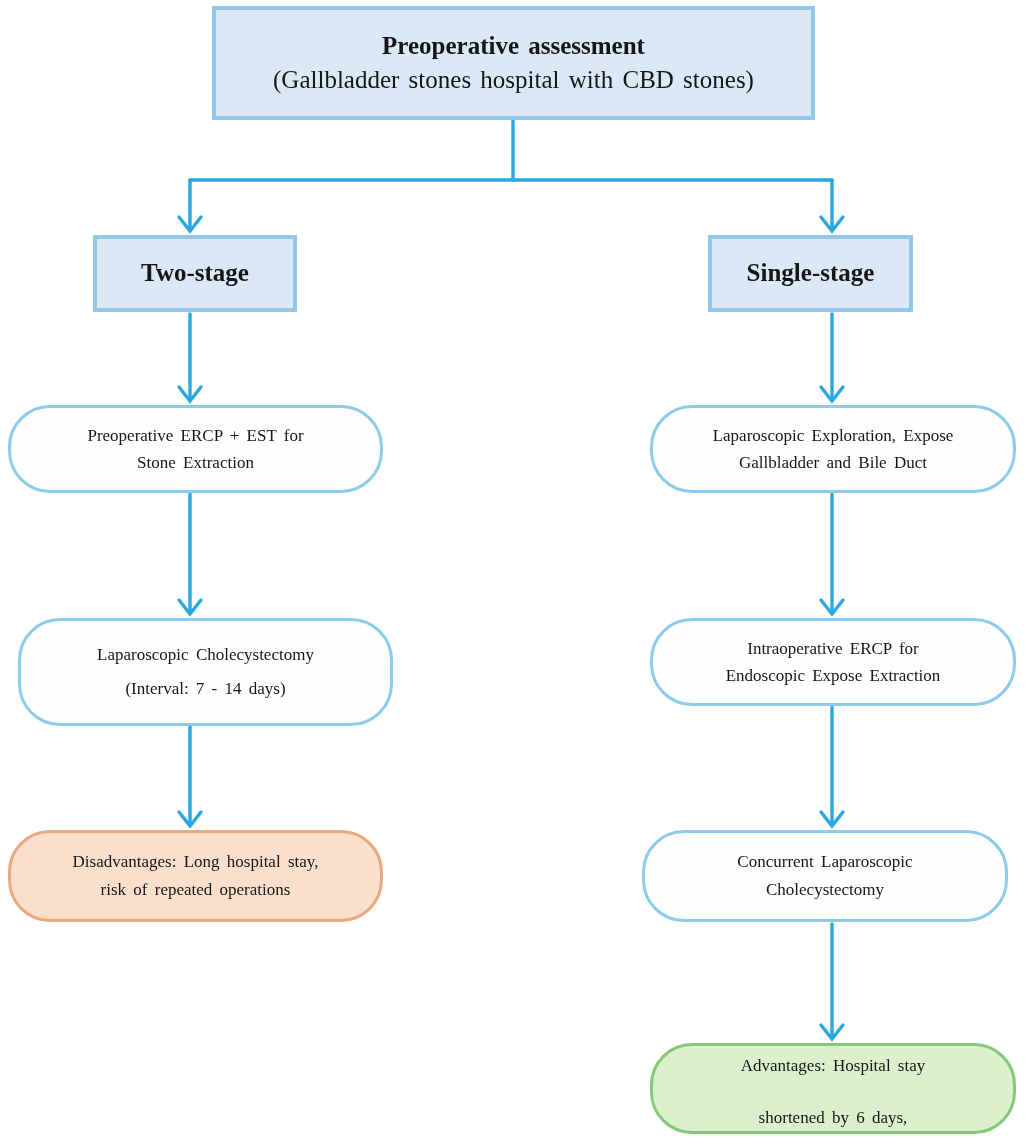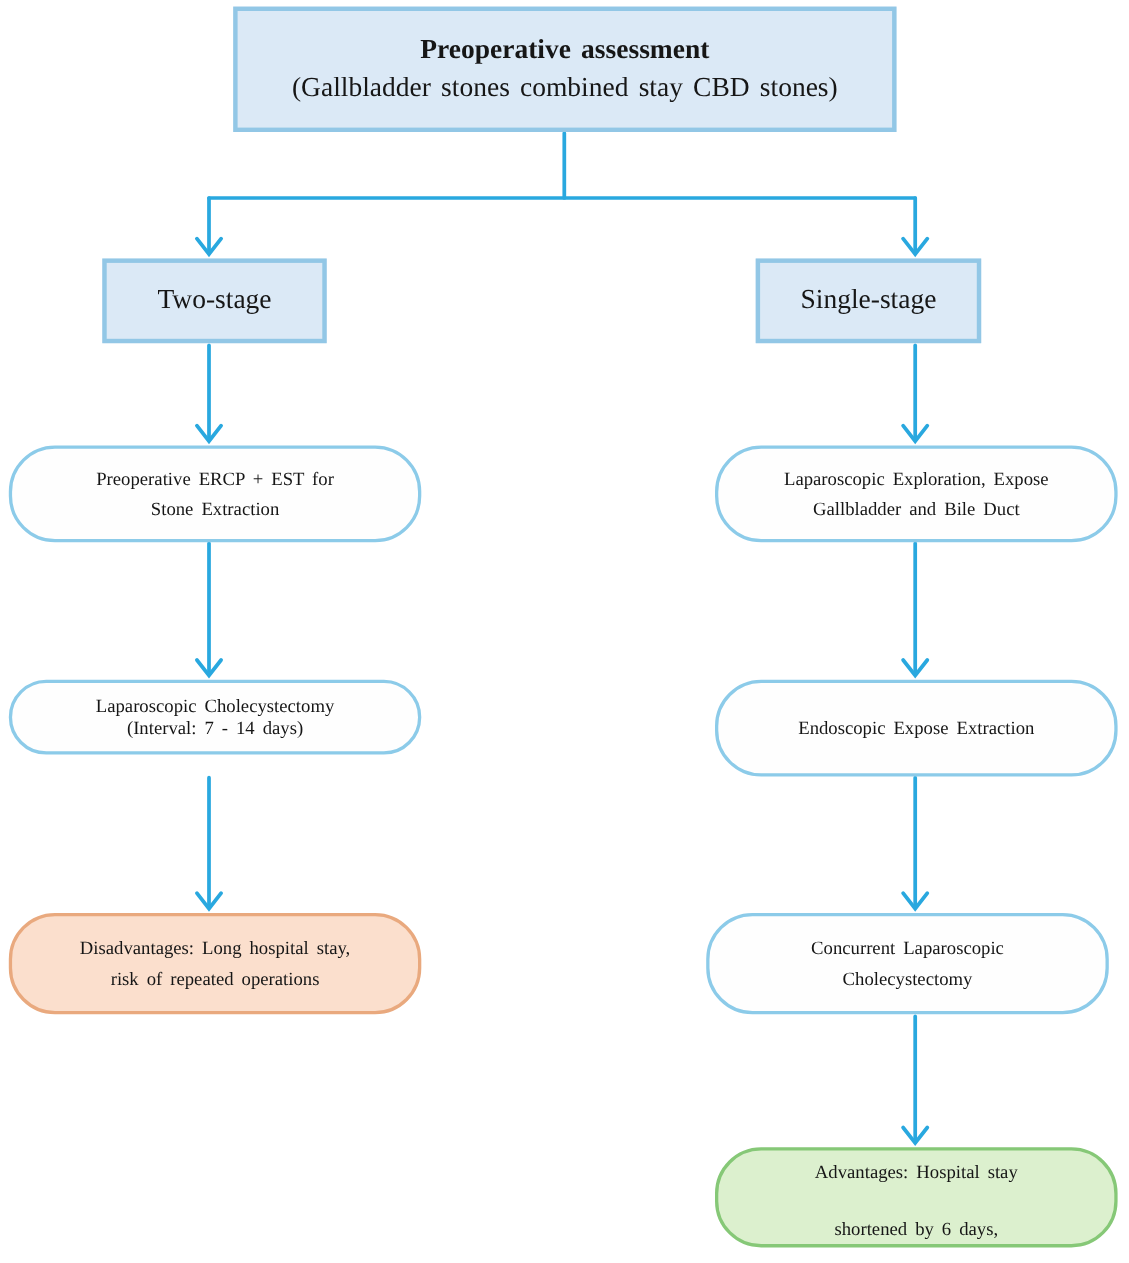--- a/index.html
+++ b/index.html
@@ -43,21 +43,21 @@
   .top-box{
     background:var(--stage-fill);
     border:4px solid var(--stage-border);
     font-size:25px;
     padding:16px 4px;
   }
   .top-box .b{font-weight:bold;}
   .stage-box{
     background:var(--stage-fill);
     border:4px solid var(--stage-border);
-    font-weight:normal;
+    font-weight:bold;
     font-size:25px;
   }
   .proc-box{
     background:var(--process-fill);
     border:3.5px solid var(--process-border);
     border-radius:42px;
     font-size:17px;
     padding:10px 4px;
   }
   .proc-box.warn{
@@ -117,52 +117,53 @@
       <polyline points="821,812 832,826 843,812"></polyline>
     </g>
     <g>
       <line x1="832" y1="924" x2="832" y2="1038"></line>
       <polyline points="821,1025 832,1039 843,1025"></polyline>
     </g>
   </svg>
 
   <div class="box top-box" style="left:212px;top:6px;width:603px;height:114px;">
     <div class="ln b">Preoperative assessment</div>
-    <div class="ln">(Gallbladder stones combined stay CBD stones)</div>
+    <div class="ln">(Gallbladder stones hospital with CBD stones)</div>
   </div>
 
   <div class="box stage-box" style="left:93px;top:235px;width:204px;height:77px;">
     <div class="ln">Two-stage</div>
   </div>
 
-  <div class="box stage-box" style="left:687px;top:235px;width:205px;height:77px;">
+  <div class="box stage-box" style="left:708px;top:235px;width:205px;height:77px;">
     <div class="ln">Single-stage</div>
   </div>
 
   <div class="box proc-box" style="left:8px;top:405px;width:375px;height:88px;">
     <div class="ln">Preoperative ERCP + EST for</div>
     <div class="ln">Stone Extraction</div>
   </div>
 
-  <div class="box proc-box" style="left:8px;top:618px;width:375px;height:68px;">
+  <div class="box proc-box" style="left:18px;top:618px;width:375px;height:108px;">
     <div class="ln">Laparoscopic Cholecystectomy</div>
     <div class="ln">(Interval: 7 - 14 days)</div>
   </div>
 
   <div class="box proc-box" style="left:650px;top:405px;width:366px;height:88px;">
     <div class="ln">Laparoscopic Exploration, Expose</div>
     <div class="ln">Gallbladder and Bile Duct</div>
   </div>
 
   <div class="box proc-box warn" style="left:8px;top:830px;width:375px;height:92px;">
     <div class="ln">Disadvantages: Long hospital stay,</div>
     <div class="ln">risk of repeated operations</div>
   </div>
 
   <div class="box proc-box" style="left:650px;top:618px;width:366px;height:88px;">
+    <div class="ln">Intraoperative ERCP for</div>
     <div class="ln">Endoscopic Expose Extraction</div>
   </div>
 
   <div class="box proc-box" style="left:642px;top:830px;width:366px;height:92px;">
     <div class="ln">Concurrent Laparoscopic</div>
     <div class="ln">Cholecystectomy</div>
   </div>
 
   <div class="box proc-box good" style="left:650px;top:1043px;width:366px;height:91px;gap:32px;">
     <div class="ln">Advantages: Hospital stay</div>

